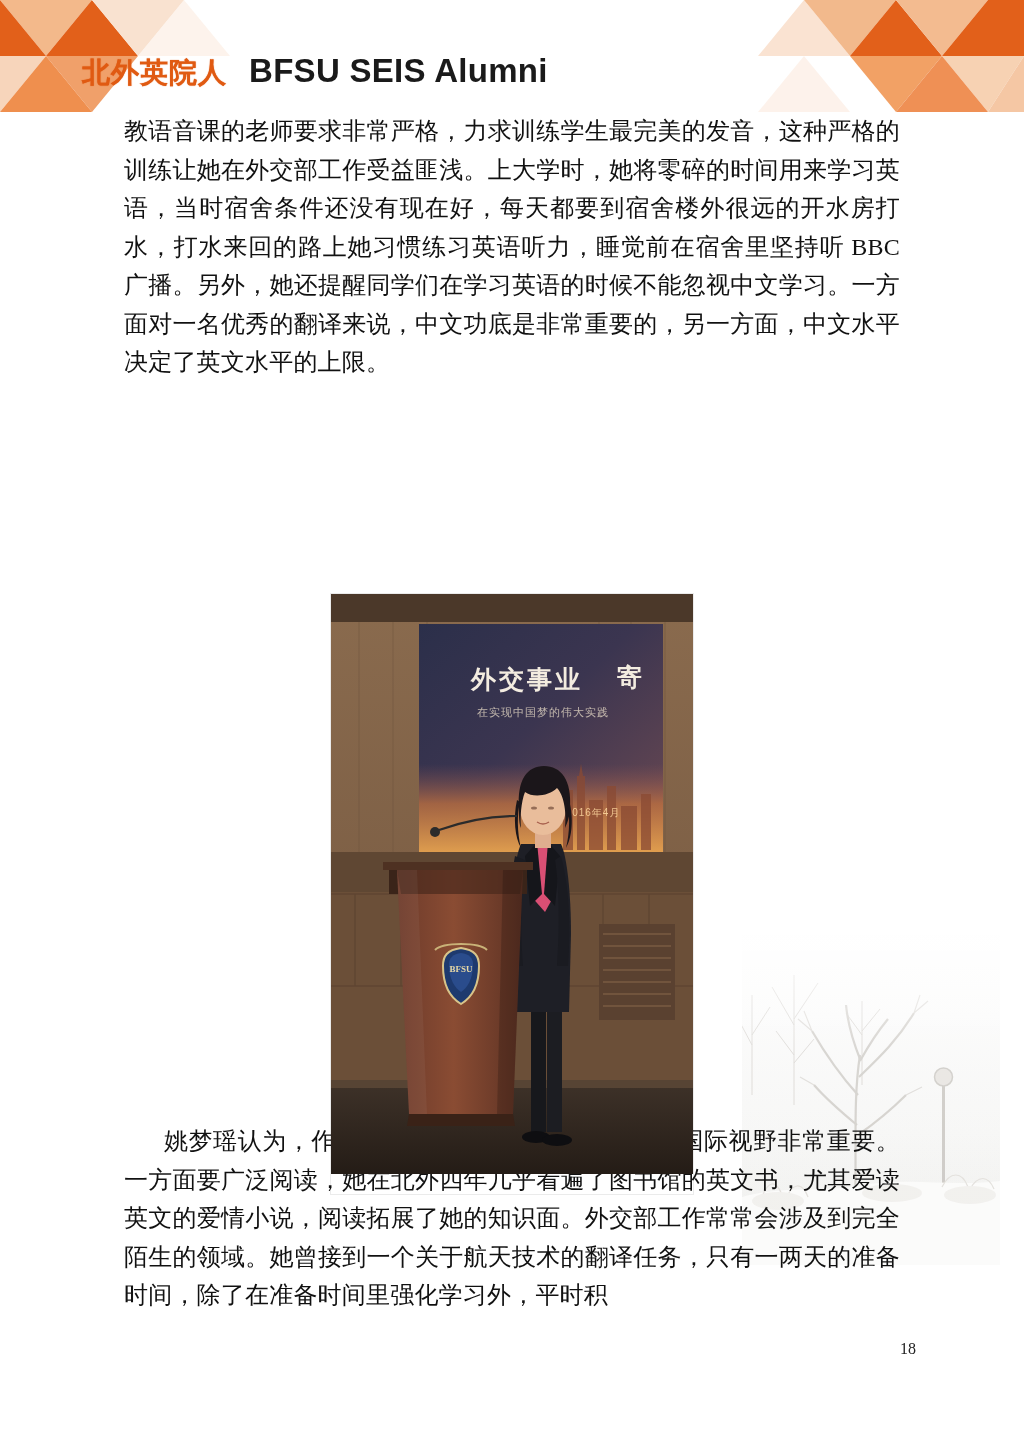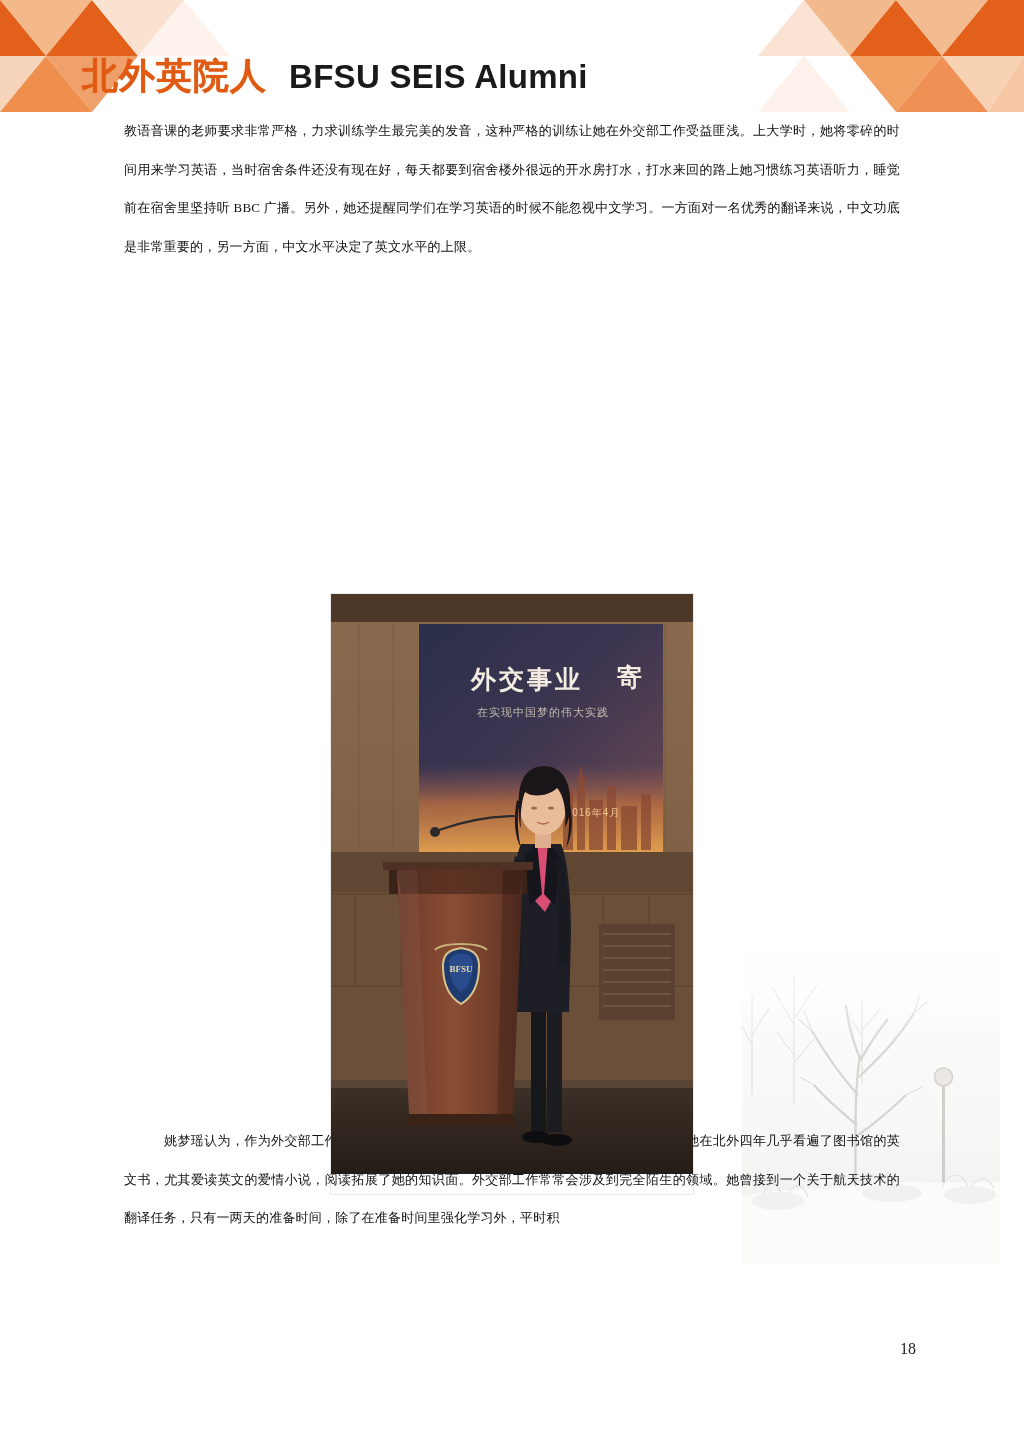--- a/index.html
+++ b/index.html
@@ -33,21 +33,21 @@
     top: 52px;
     left: 82px;
     display: flex;
     align-items: baseline;
     gap: 22px;
     z-index: 5;
   }
   .masthead-cn {
     font-family: "Liberation Serif", serif;
     font-weight: bold;
-    font-size: 36px;
+    font-size: 28px;
     letter-spacing: 1px;
     color: #e05a12;
     text-shadow: 0 0 1px #e05a12;
   }
   .masthead-en {
     font-family: Liberation Sans, sans-serif;
     font-weight: bold;
     font-size: 33px;
     color: #1a1a1a;
     letter-spacing: 0.3px;
@@ -68,21 +68,21 @@
   .content {
     position: absolute;
     left: 124px;
     top: 112px;
     width: 776px;
     z-index: 3;
   }
   p.para {
     margin: 0 0 0 0;
     font-family: "Liberation Serif", serif;
-    font-size: 13px;
+    font-size: 24px;
     line-height: 38.5px;
     text-align: justify;
     text-justify: inter-character;
     color: #111111;
     letter-spacing: 0.2px;
   }
   p.indent { text-indent: 40px; }
 
   
   .speaker-photo {

